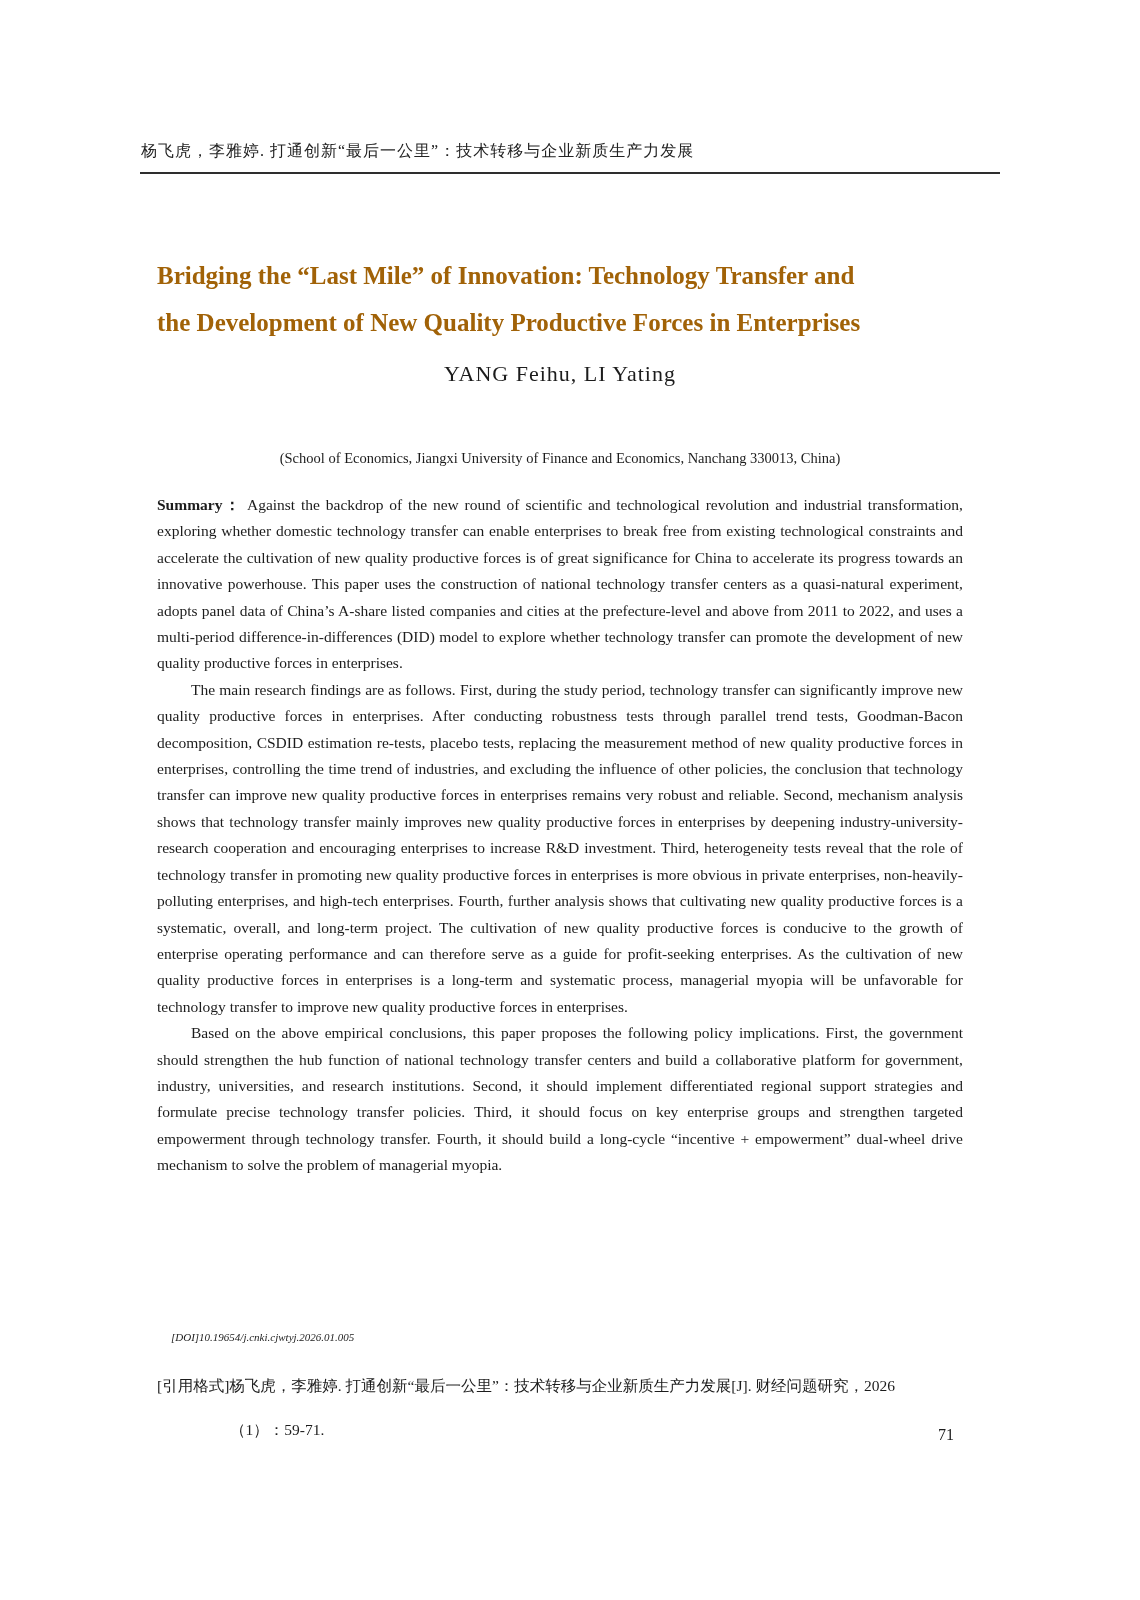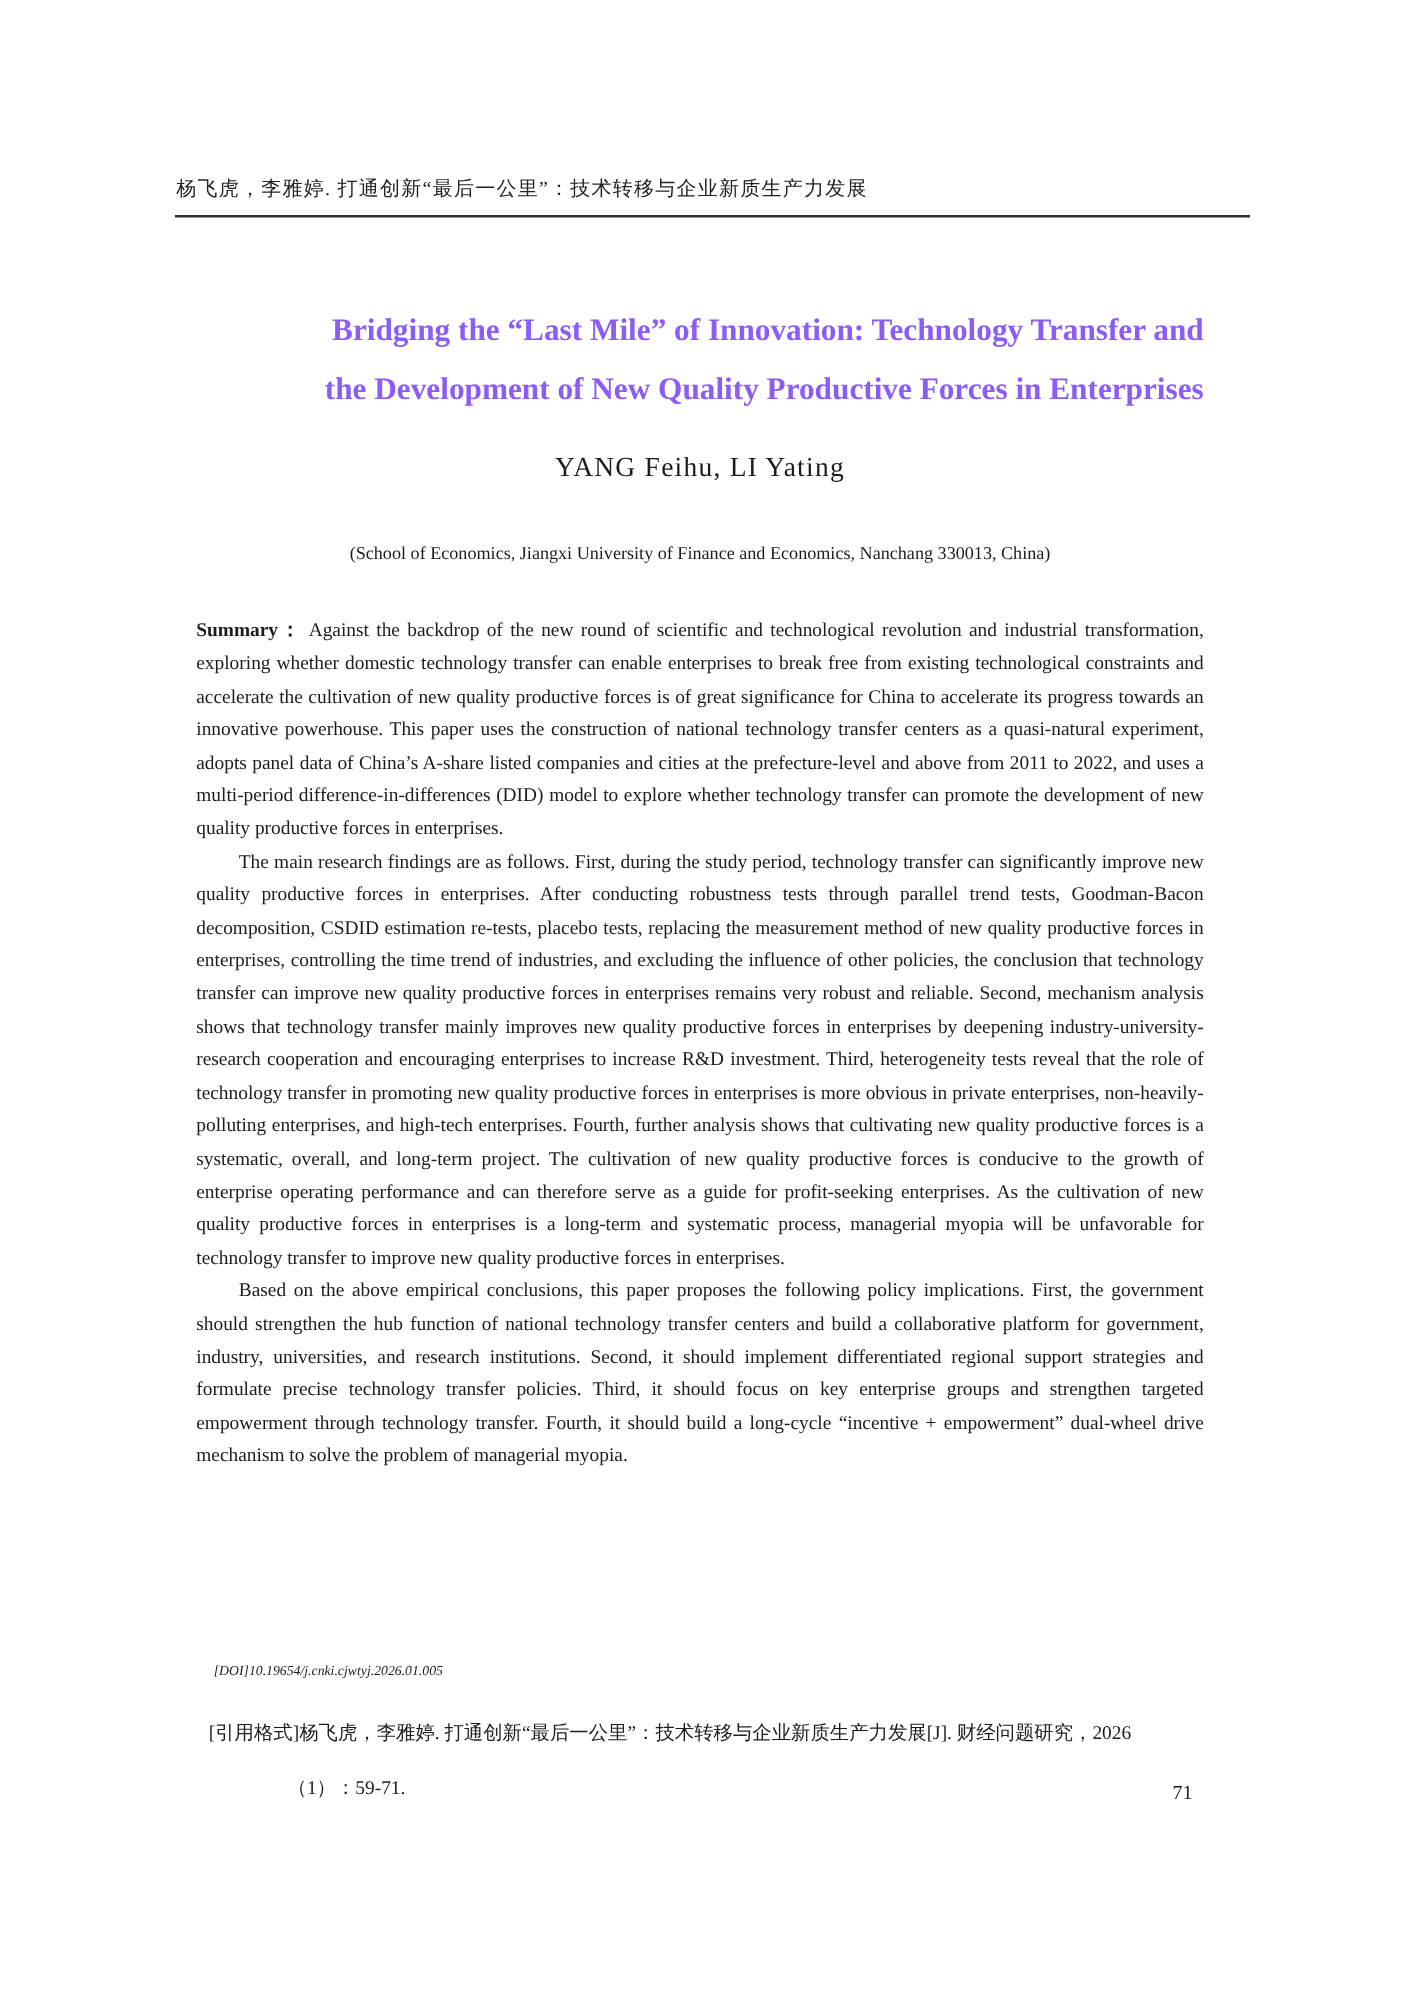--- a/index.html
+++ b/index.html
@@ -33,41 +33,41 @@
   .content {
     position: absolute;
     left: 157px;
     top: 0;
     width: 806px;
     height: 1600px;
   }
   .title {
     position: absolute;
     left: 0; right: 0;
-    top: 241px;
+    top: 252px;
     margin: 0;
-    text-align: right;
+    text-align: left;
     font-size: 25px;
     font-weight: bold;
     line-height: 47px;
-    color: #8b5cf6;
+    color: #a16207;
   }
   .title span { display: block; }
   .authors {
     position: absolute;
     left: 0; right: 0;
     top: 361px;
     text-align: center;
     font-size: 22px;
     letter-spacing: 1px;
   }
   .affiliation {
     position: absolute;
     left: 0; right: 0;
-    top: 435px;
+    top: 450px;
     text-align: center;
     font-size: 14.5px;
   }
   .abstract {
     position: absolute;
     left: 0;
     top: 492px;
     width: 806px;
     font-size: 15.5px;
     line-height: 26.4px;
@@ -89,21 +89,21 @@
   }
   .doi-line {
     position: absolute;
     left: 14px;
     top: 1331px;
     font-size: 11px;
     font-style: italic;
   }
   .citation-line {
     position: absolute;
-    left: 10px;
+    left: 0;
     top: 1376px;
     width: 806px;
     font-size: 15.5px;
   }
   .citation-cont {
     position: absolute;
     left: 73px;
     top: 1420px;
     font-size: 15.5px;
   }

